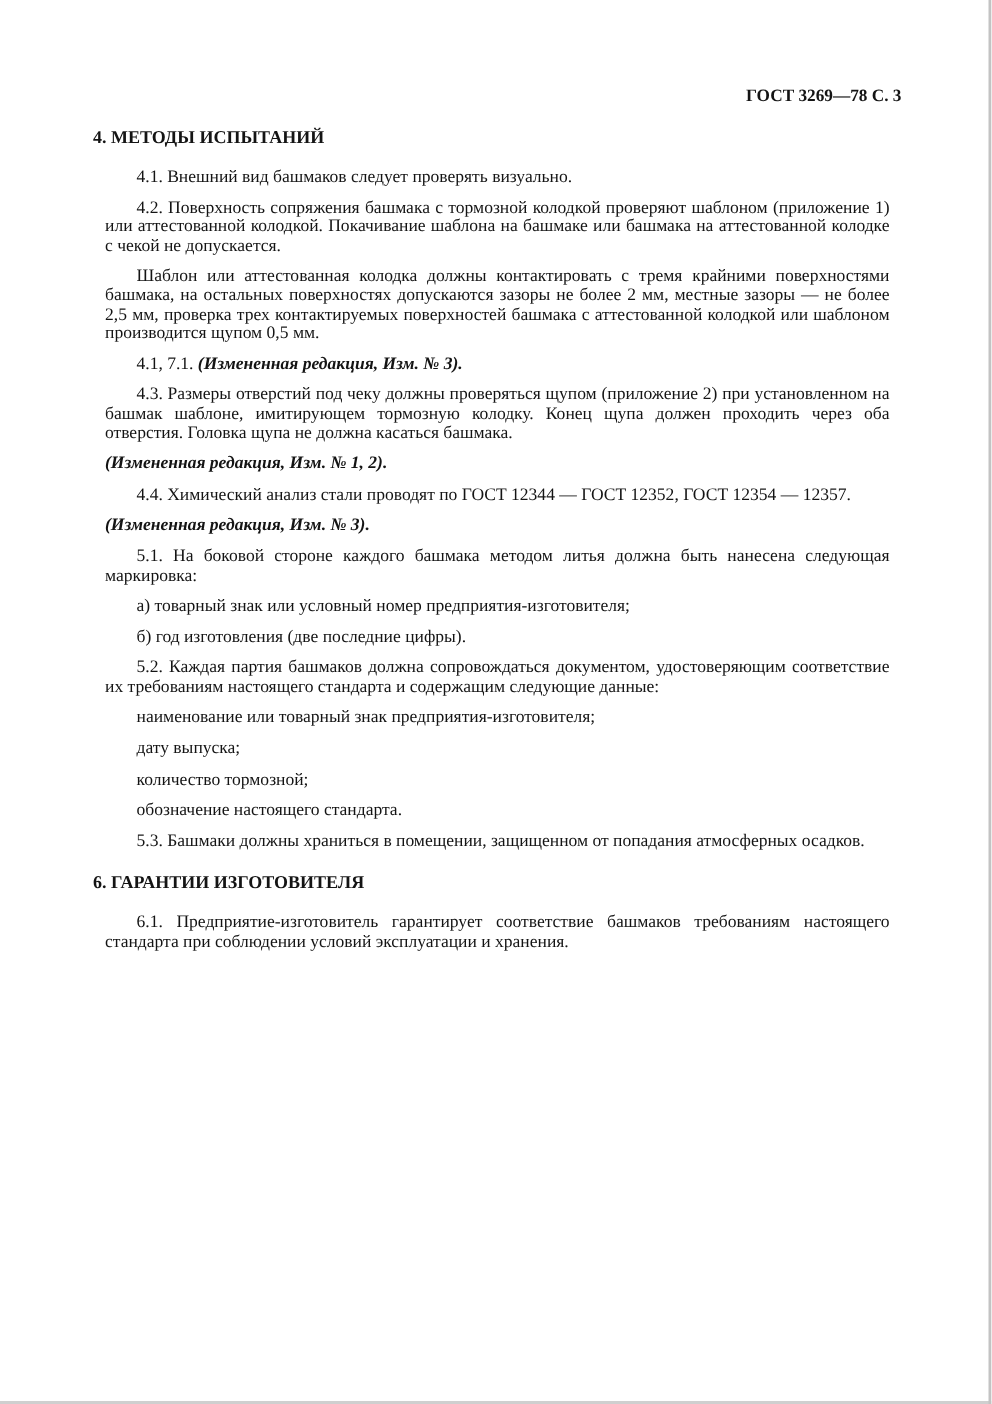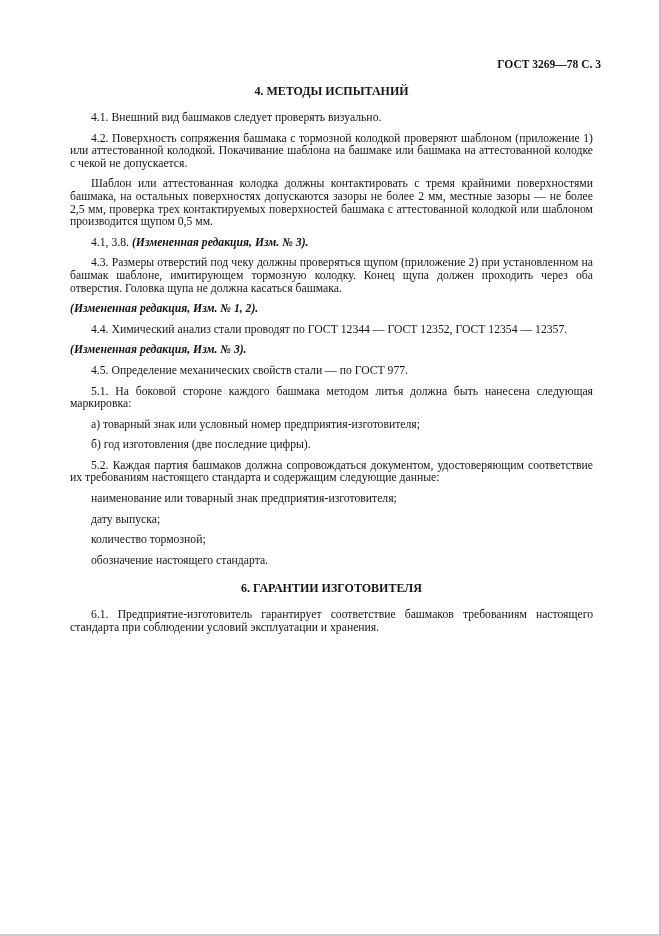--- a/index.html
+++ b/index.html
@@ -37,21 +37,20 @@
   .header {
     text-align: right;
     font-weight: 700;
     font-size: 11.5px;
     line-height: 12px;
     margin-bottom: 2px;
     white-space: pre;
   }
   .content { width: 539px; }
   .heading {
-    text-align: center;
     font-weight: 700;
     font-size: 12px;
     line-height: 13px;
     margin: 15px 0 14px 0;
   }
   .para {
     margin: 8px;
     font-size: 11.7px;
     line-height: 12.6px;
     text-align: justify;
@@ -63,30 +62,30 @@
 </head>
 <body>
 
 <div class="page">
   <div class="header">ГОСТ 3269—78 С. 3</div>
   <div class="content">
       <div class="heading">4. МЕТОДЫ ИСПЫТАНИЙ</div>
       <p class="para"><span>4.1. Внешний вид башмаков следует проверять визуально.</span></p>
       <p class="para"><span>4.2. Поверхность сопряжения башмака с тормозной колодкой проверяют шаблоном (приложение 1) или аттестованной колодкой. Покачивание шаблона на башмаке или башмака на аттестованной колодке с чекой не допускается.</span></p>
       <p class="para"><span>Шаблон или аттестованная колодка должны контактировать с тремя крайними поверхностями башмака, на остальных поверхностях допускаются зазоры не более 2 мм, местные зазоры — не более 2,5 мм, проверка трех контактируемых поверхностей башмака с аттестованной колодкой или шаблоном производится щупом 0,5 мм.</span></p>
-      <p class="para"><span>4.1, 3.8. </span><b>(Измененная редакция, Изм. № 3).</b></p>
+      <p class="para"><span>4.1, 7.1. </span><b>(Измененная редакция, Изм. № 3).</b></p>
       <p class="para"><span>4.3. Размеры отверстий под чеку должны проверяться щупом (приложение 2) при установленном на башмак шаблоне, имитирующем тормозную колодку. Конец щупа должен проходить через оба отверстия. Головка щупа не должна касаться башмака.</span></p>
       <p class="para no-indent"><b>(Измененная редакция, Изм. № 1, 2).</b></p>
       <p class="para"><span>4.4. Химический анализ стали проводят по ГОСТ 12344 — ГОСТ 12352, ГОСТ 12354 — 12357.</span></p>
       <p class="para no-indent"><b>(Измененная редакция, Изм. № 3).</b></p>
-      <p class="para"><span>4.5. Определение механических свойств стали — по ГОСТ 977.</span></p>
       <p class="para"><span>5.1. На боковой стороне каждого башмака методом литья должна быть нанесена следующая маркировка:</span></p>
       <p class="para"><span>а) товарный знак или условный номер предприятия-изготовителя;</span></p>
       <p class="para"><span>б) год изготовления (две последние цифры).</span></p>
       <p class="para"><span>5.2. Каждая партия башмаков должна сопровождаться документом, удостоверяющим соответствие их требованиям настоящего стандарта и содержащим следующие данные:</span></p>
       <p class="para"><span>наименование или товарный знак предприятия-изготовителя;</span></p>
       <p class="para"><span>дату выпуска;</span></p>
       <p class="para"><span>количество тормозной;</span></p>
       <p class="para"><span>обозначение настоящего стандарта.</span></p>
+      <p class="para"><span>5.3. Башмаки должны храниться в помещении, защищенном от попадания атмосферных осадков.</span></p>
       <div class="heading">6. ГАРАНТИИ ИЗГОТОВИТЕЛЯ</div>
       <p class="para"><span>6.1. Предприятие-изготовитель гарантирует соответствие башмаков требованиям настоящего стандарта при соблюдении условий эксплуатации и хранения.</span></p>
     </div>
 </div>
 
 </body></html>

